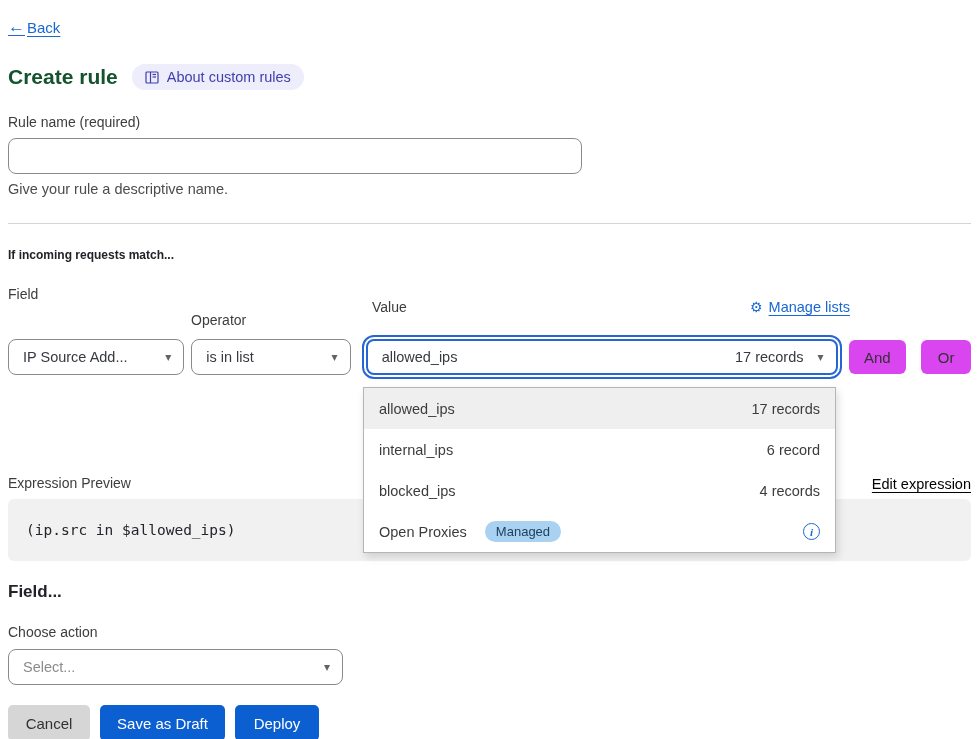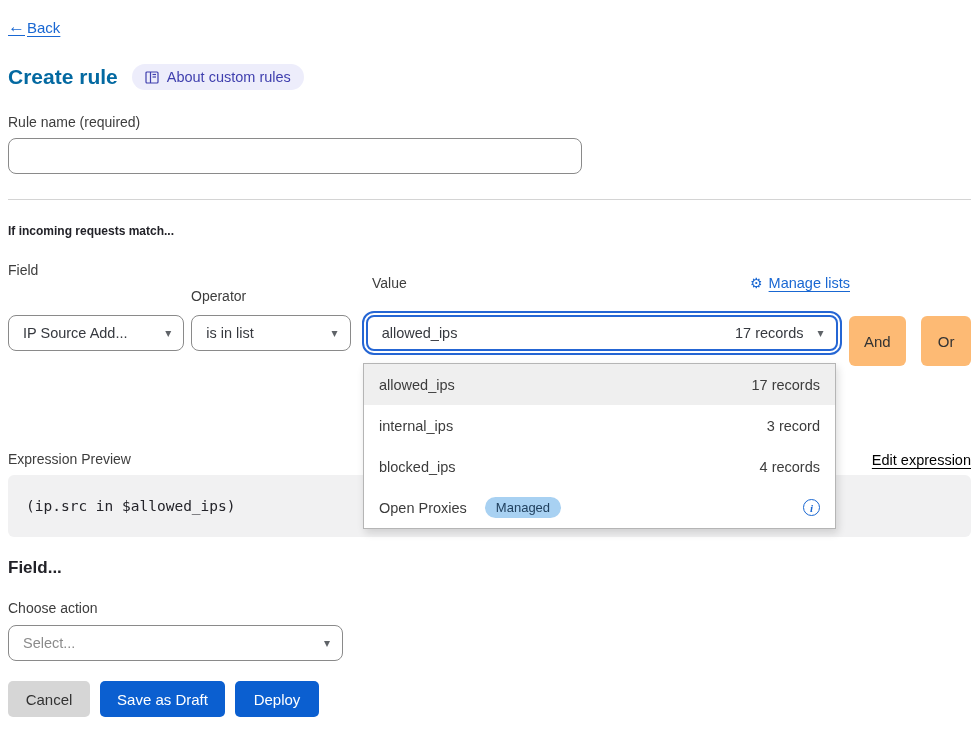--- a/index.html
+++ b/index.html
@@ -13,21 +13,21 @@
 
   a, .link { color: #000000; text-decoration: none; cursor: pointer; }
   .underline { text-decoration: underline; text-underline-offset: 3px; }
 
   
   .back { margin-top: 18px; font-size: 15px; display: inline-flex; align-items: center; gap: 2px; color: #1967d2; }
   .back .arrow { font-size: 17px; line-height: 18px; }
 
   
   .title-row { margin-top: 28px; display: flex; align-items: center; gap: 14px; }
-  .page-title { font-size: 21px; font-weight: bold; color: #0369a1; line-height: 26px; }
+  .page-title { font-size: 21px; font-weight: bold; color: #14532d; line-height: 26px; }
   .about-badge {
     display: inline-flex; align-items: center; gap: 8px;
     background: #ededfb; color: #3f3fae;
     font-size: 14.5px; padding: 5px 13px; border-radius: 14px; cursor: pointer;
   }
   .book-icon { display: inline-block; width: 14px; height: 13px; }
 
   
   .field-label { margin-top: 24px; font-size: 14px; color: #3d3d3d; line-height: 17px; }
   .rule-input {
@@ -59,21 +59,21 @@
   .select .caret { margin-left: auto; color: #5f6368; font-size: 12px; }
   .sel-field { width: 177px; }
   .sel-operator { width: 160px; margin-left: 7px; }
   .sel-value {
     width: 474px; margin-left: 15px;
     border: 2px solid #2566d4; outline: 2px solid #2566d4; outline-offset: 2px;
   }
   .sel-value .meta { margin-left: auto; color: #36393f; }
   .sel-value .caret { margin-left: 14px; }
   .chip-btn {
-    height: 50px; margin-top: 1px; border: none; border-radius: 6px; background: #fdba74;
+    height: 34px; margin-top: 1px; border: none; border-radius: 6px; background: #d946ef;
     color: #333; font-size: 15px; font-family: "Liberation Sans", sans-serif; cursor: pointer;
   }
   .btn-and { width: 58px; margin-left: 11px; }
   .btn-or { width: 50px; margin-left: 15px; }
 
   
   .dropdown {
     position: absolute; left: 355px; top: 48px; width: 473px; z-index: 10;
     background: #fff; border: 1px solid #b5b5b5;
     box-shadow: 2px 4px 8px rgba(0,0,0,0.14);
@@ -137,20 +137,21 @@
         <line x1="5.5" y1="1" x2="5.5" y2="12"></line>
         <line x1="7.5" y1="3.5" x2="11" y2="3.5"></line>
         <line x1="7.5" y1="6" x2="11" y2="6"></line>
       </svg>
       <span>About custom rules</span>
     </span>
   </div>
 
   <div class="field-label">Rule name (required)</div>
   <input class="rule-input" type="text" value="" style="">
+  <div class="helper">Give your rule a descriptive name.</div>
 
   <hr class="divider">
 
   <div class="section-heading">If incoming requests match...</div>
 
   <div class="labels-row">
     <div class="lbl-field">Field</div>
     <div class="lbl-operator">Operator</div>
     <div class="lbl-value">
       <span>Value</span>
@@ -178,21 +179,21 @@
     <button class="chip-btn btn-and">And</button>
     <button class="chip-btn btn-or">Or</button>
 
     <div class="dropdown">
       <div class="dd-row highlighted">
         <span>allowed_ips</span>
         <span>17 records</span>
       </div>
       <div class="dd-row">
         <span>internal_ips</span>
-        <span>3 record</span>
+        <span>6 record</span>
       </div>
       <div class="dd-row">
         <span>blocked_ips</span>
         <span>4 records</span>
       </div>
       <div class="dd-row">
         <span class="dd-name-wrap">
           <span>Open Proxies</span>
           <span class="managed-badge">Managed</span>
         </span>

